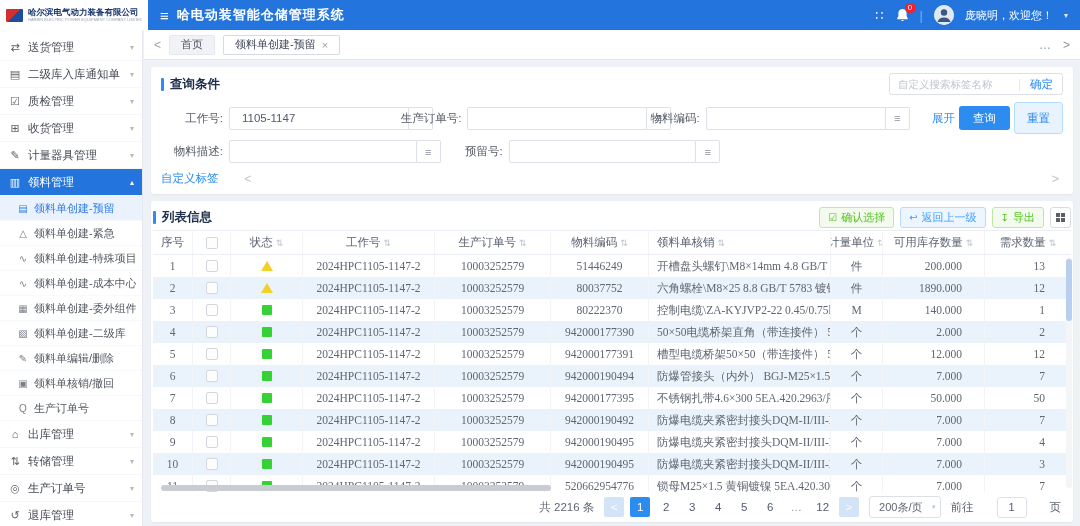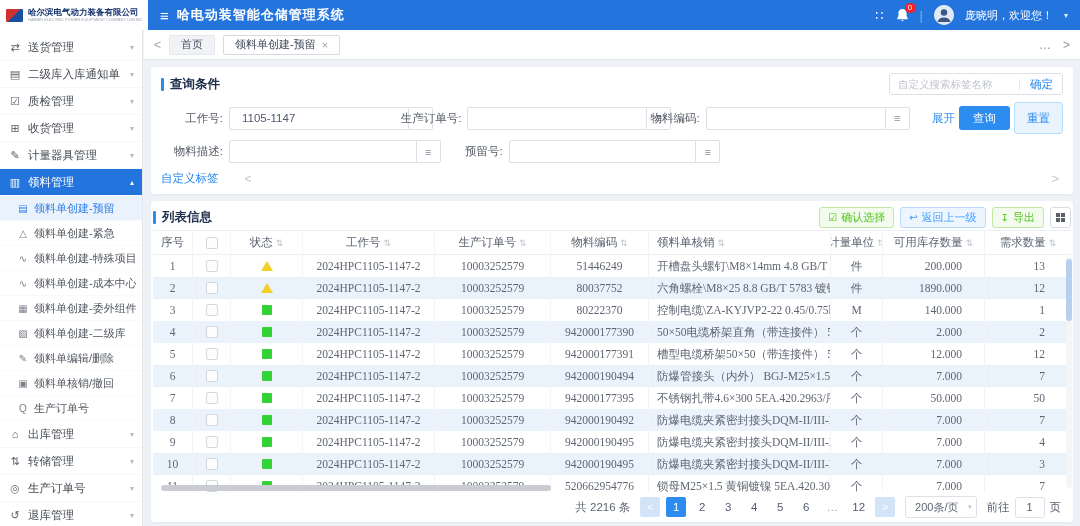--- a/index.html
+++ b/index.html
@@ -119,21 +119,21 @@
   .hthumb { position:absolute; left:10px; bottom:31px; width:390px; height:6px; background:#c9ccd3; border-radius:3px; cursor:grab; }
 
   .footer { height:30px; flex:none; display:flex; align-items:center; justify-content:flex-end; gap:6px; padding-right:10px; font-size:11.5px; color:#5f6672; }
   .total { margin-right:4px; }
   .page-btn { min-width:20px; height:20px; display:grid; place-items:center; border-radius:2px; padding:0 4px; color:#515a6e; cursor:pointer; font-size:11.5px; }
   .page-btn.active { background:#2d8cf0; color:#fff; }
   .page-btn.ellipsis { color:#9aa1ad; }
   .page-nav { width:20px; height:20px; background:#d3e3f8; color:#fdfeff; border-radius:2px; display:grid; place-items:center; font-size:11px; cursor:pointer; }
   .size-select { height:22px; border:1px solid #dde1e7; border-radius:3px; padding:0 17px 0 9px; display:flex; align-items:center; position:relative; font-size:11px; color:#5f6672; cursor:pointer; margin-left:4px; }
   .size-caret { position:absolute; right:4px; font-size:7px; color:#c0c4cc; }
-  .goto { display:flex; align-items:center; gap:5px; margin-left:4px; }
+  .goto { display:flex; align-items:center; gap:23px; margin-left:4px; }
   .goto-input { width:30px; height:21px; border:1px solid #dde1e7; border-radius:3px; text-align:center; font-size:11px; color:#515a6e; outline:none; }
 </style>
 </head>
 <body>
 
 <div class="topbar">
   <div class="logo-box">
     <span class="logo-mark"></span>
     <span class="company">
       <div class="cn">哈尔滨电气动力装备有限公司</div>

